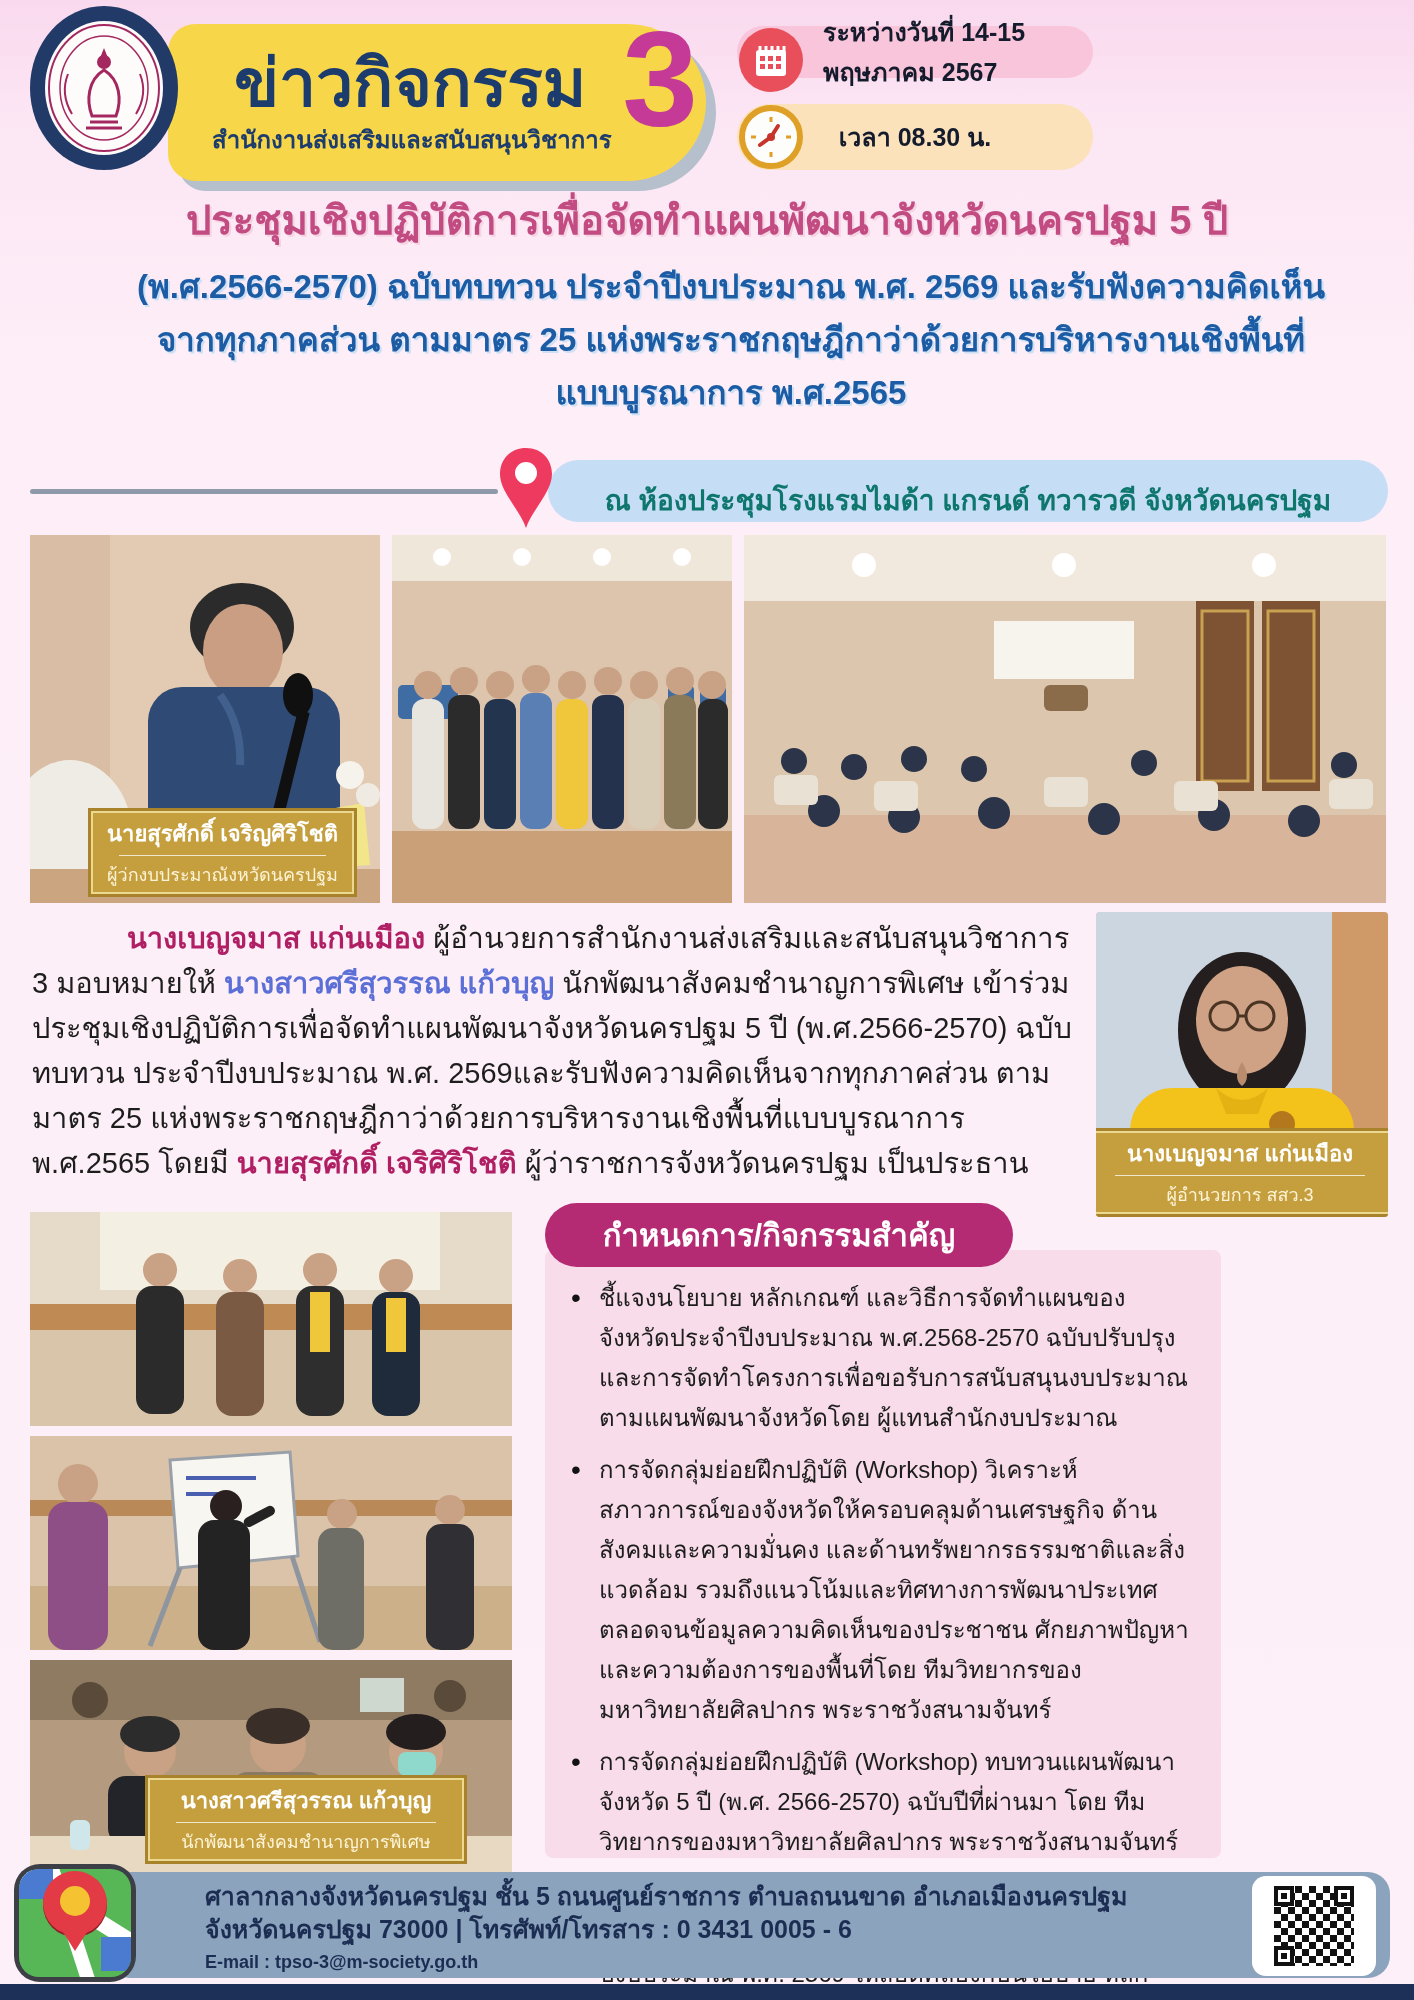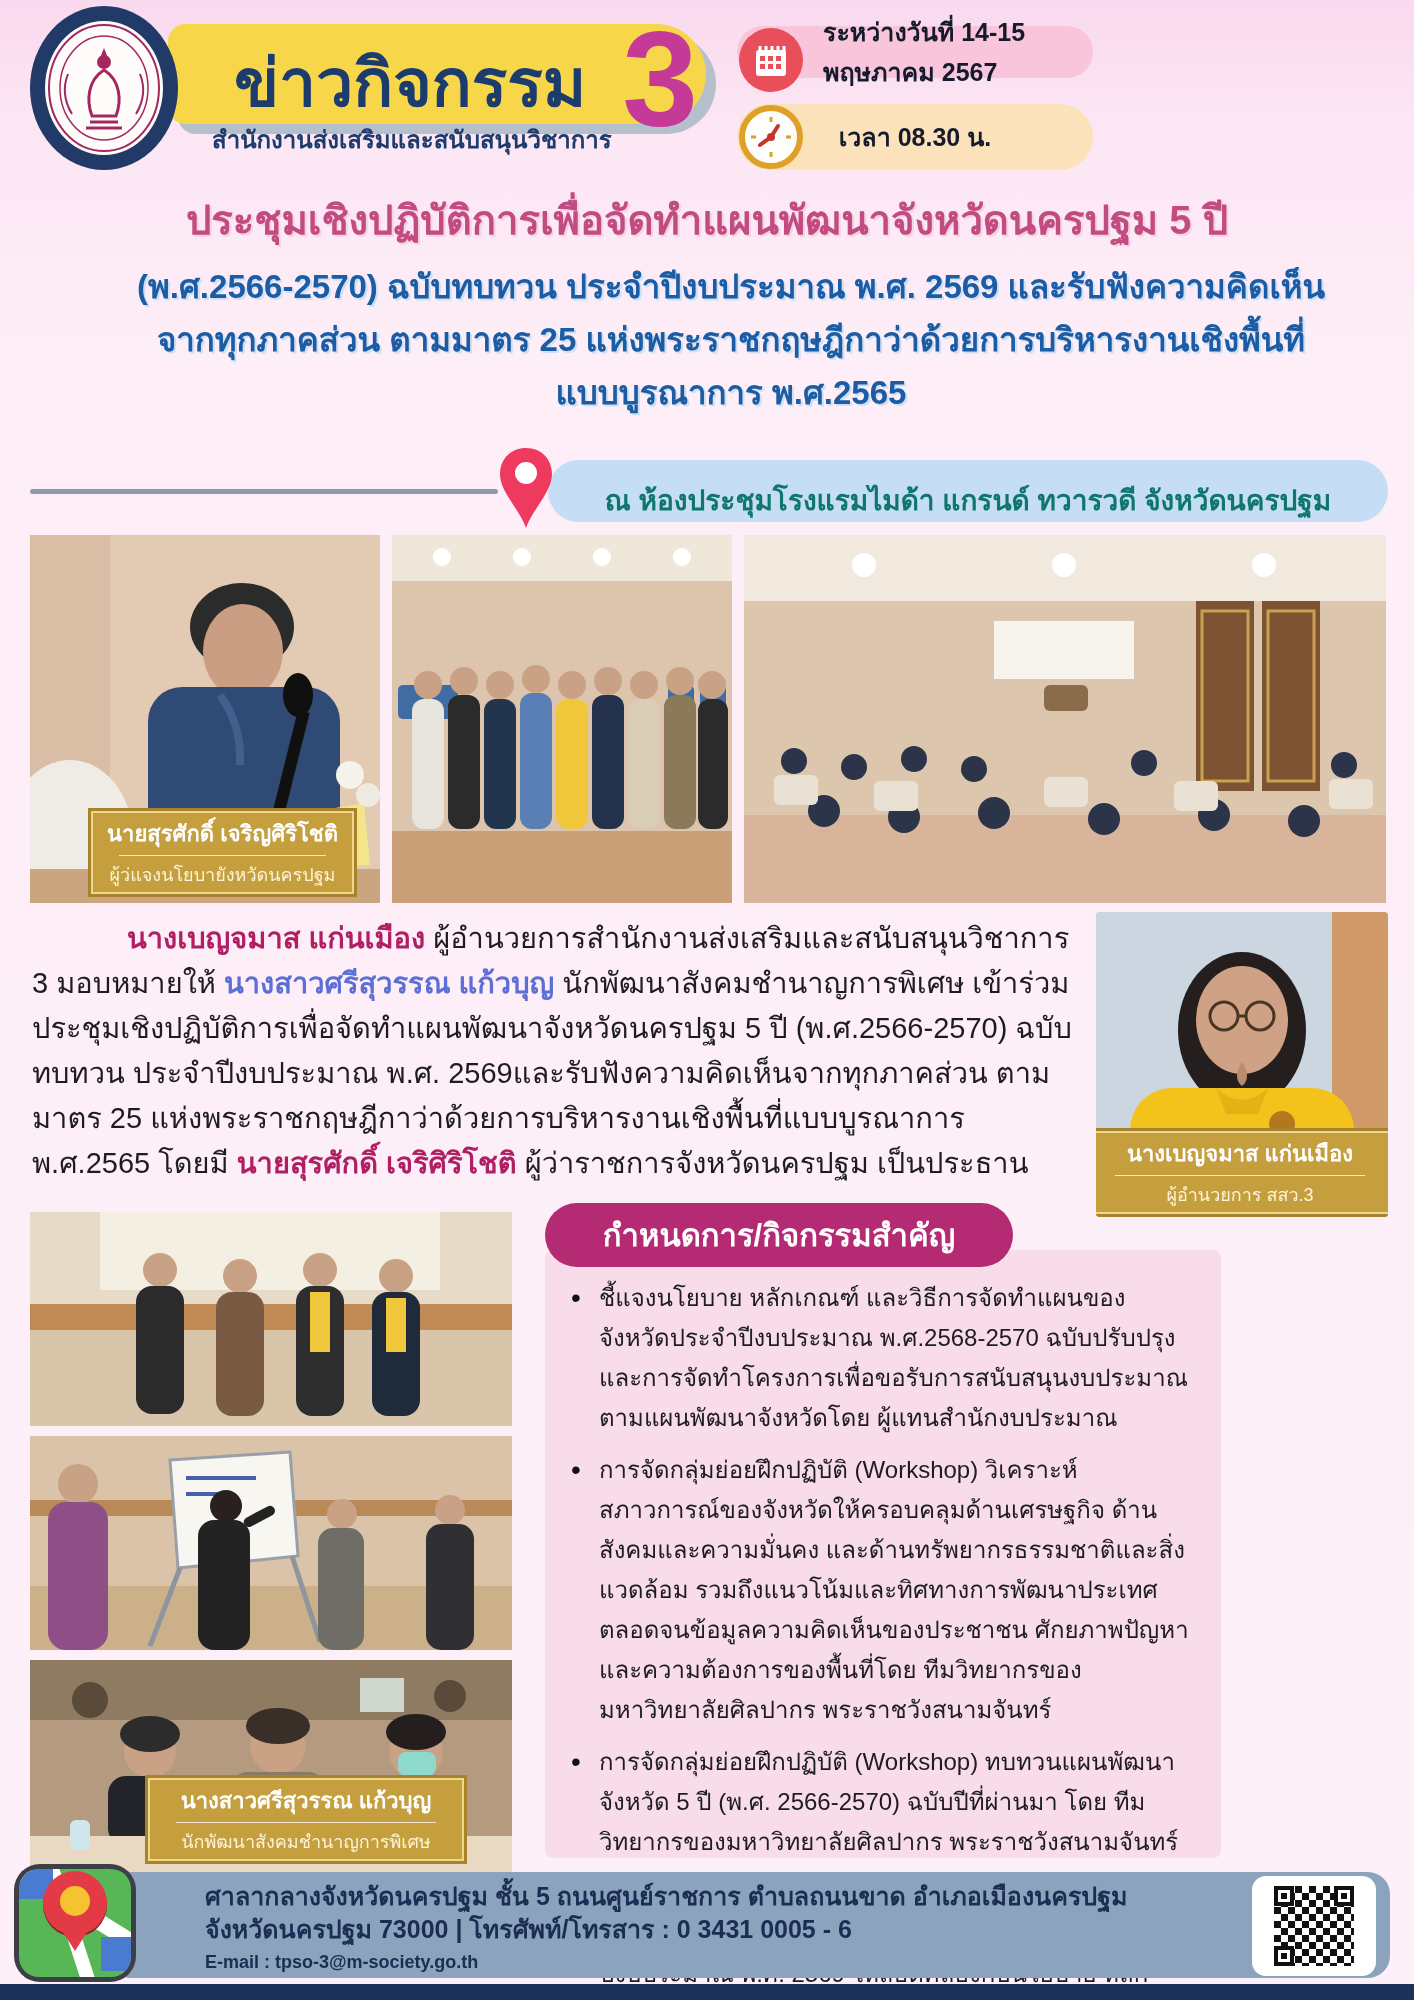--- a/index.html
+++ b/index.html
@@ -2,21 +2,21 @@
 <html><head>
 <meta charset="utf-8">
 <style>
   html,body{margin:0;padding:0;}
   body{font-family:"Liberation Sans","DejaVu Sans",sans-serif;}
   .page{position:relative;width:1414px;height:2000px;overflow:hidden;
         background:linear-gradient(180deg,#f9d9ee 0%,#fce6f4 6%,#fdeef7 18%,#fdf0f8 100%);}
   .abs{position:absolute;}
 
   
-  .banner{left:168px;top:24px;width:538px;height:100px;background:#f8d64a;
+  .banner{left:168px;top:24px;width:538px;height:157px;background:#f8d64a;
           border-radius:28px 80px 80px 28px;box-shadow:10px 10px 0 #b6c0cd;z-index:2;}
   .banner-title{position:absolute;left:66px;top:6px;font-size:66px;font-weight:800;color:#1d3c6e;}
   .banner-sub{position:absolute;left:44px;top:96px;font-size:24px;font-weight:700;color:#1d3c6e;}
   .banner-num{position:absolute;right:8px;top:-14px;font-size:136px;font-weight:800;color:#c43a96;line-height:1;}
   .logo{left:28px;top:4px;width:152px;height:168px;z-index:3;}
   .pill{border-radius:36px;display:flex;align-items:center;}
   .date-pill{left:737px;top:26px;width:356px;height:52px;background:#f9c5da;}
   .time-pill{left:737px;top:104px;width:356px;height:66px;background:#fbe2ba;}
   .pill-text{font-size:25px;font-weight:700;color:#141b2c;}
   .date-pill .pill-text{margin-left:86px;}
@@ -175,21 +175,21 @@
       <rect x="268" y="175" width="12" height="130" fill="#101010" transform="rotate(14 268 175)"></rect>
       <polygon points="196,292 334,268 340,330 196,340" fill="#f2e58a"></polygon>
       <path d="M215 300 h100 M215 314 h100" stroke="#b39b4a" stroke-width="4"></path>
       <circle cx="320" cy="240" r="14" fill="#f6f2ec"></circle>
         <circle cx="338" cy="260" r="12" fill="#f0ebe2"></circle>
       <rect y="334" width="350" height="34" fill="#caa57f"></rect>
     </svg>
     <div class="gold-plate" style="position:absolute;left:58px;right:23px;bottom:6px;">
       <div class="plate-name">นายสุรศักดิ์ เจริญศิริโชติ</div>
       <div class="plate-div"></div>
-      <div class="plate-role">ผู้ว่แจงนโยบายังหวัดนครปฐม</div>
+      <div class="plate-role">ผู้ว่กงบประมาณังหวัดนครปฐม</div>
     </div>
   </div>
 
   <div class="abs photo" style="left:392px;top:535px;width:340px;height:368px;">
     <svg width="340" height="368" viewBox="0 0 340 368">
       <rect width="340" height="368" fill="#dcc5ac"></rect>
       <rect width="340" height="46" fill="#efe7da"></rect>
       <circle cx="50" cy="22" r="9" fill="#fff"></circle>
         <circle cx="130" cy="22" r="9" fill="#fff"></circle>
         <circle cx="210" cy="22" r="9" fill="#fff"></circle>

